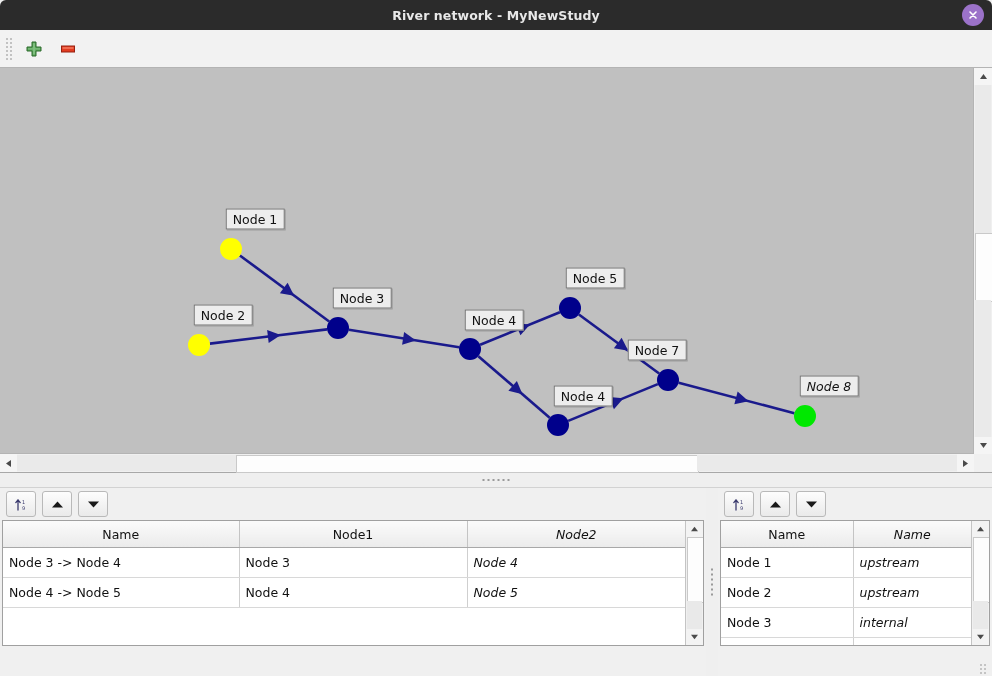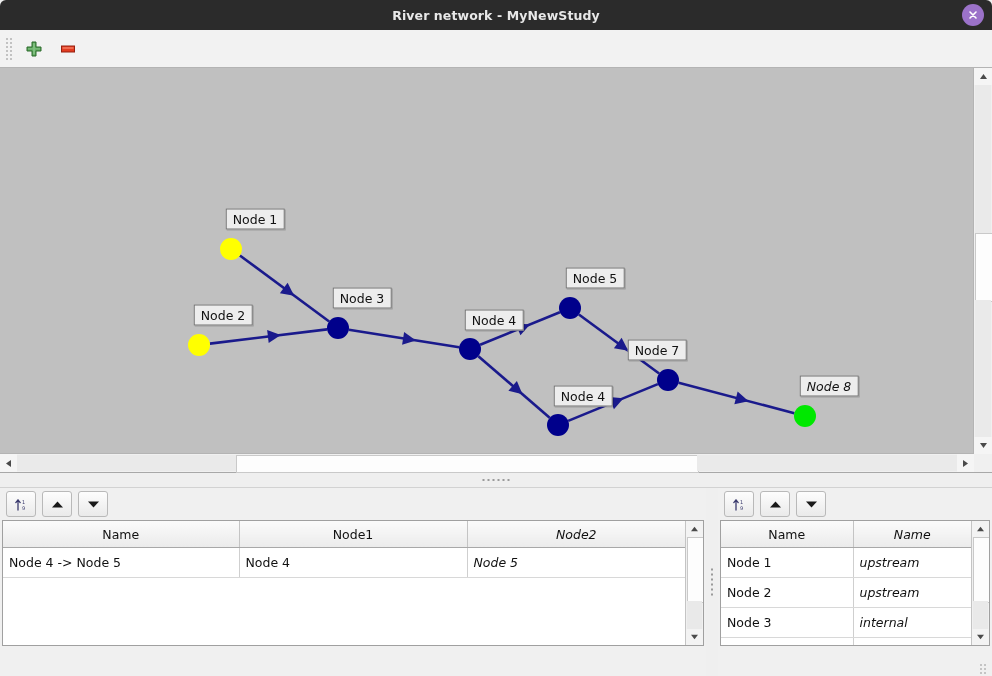--- a/index.html
+++ b/index.html
@@ -250,20 +250,25 @@
               </colgroup>
             <thead>
                 <tr id="reach-head">
                   <th>Name</th>
                   <th>Node1</th>
                   <th>Node2</th>
                 </tr>
               </thead>
             <tbody id="reach-body">
                 <tr>
+                  <td>Node 3 -&gt; Node 4</td>
+                  <td>Node 3</td>
+                  <td>Node 4</td>
+                </tr>
+                <tr>
                   <td>Node 4 -&gt; Node 5</td>
                   <td>Node 4</td>
                   <td>Node 5</td>
                 </tr>
               </tbody>
           </table>
         </div>
         <div class="tbl-vscroll">
           <div class="tbl-sb-btn">
             <svg width="9" height="6" viewBox="0 0 9 6">

